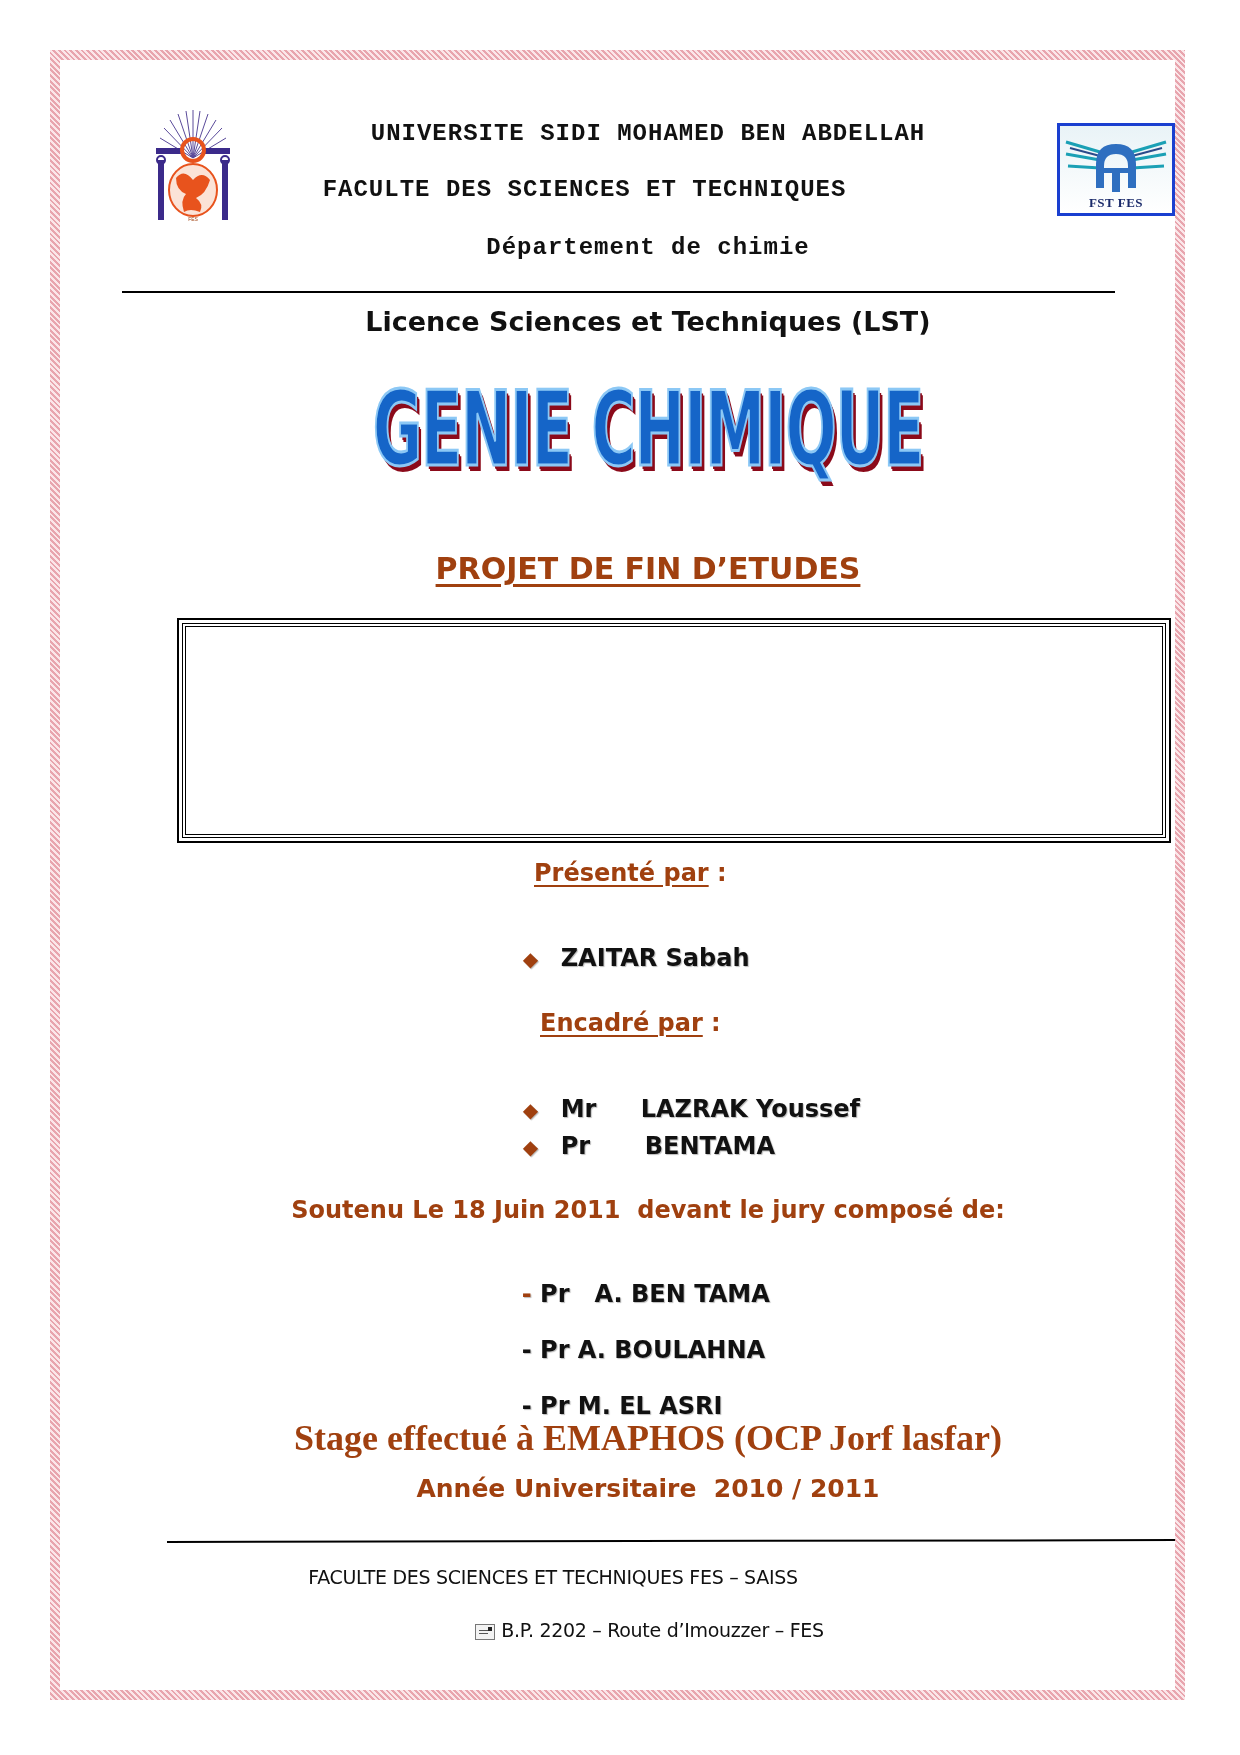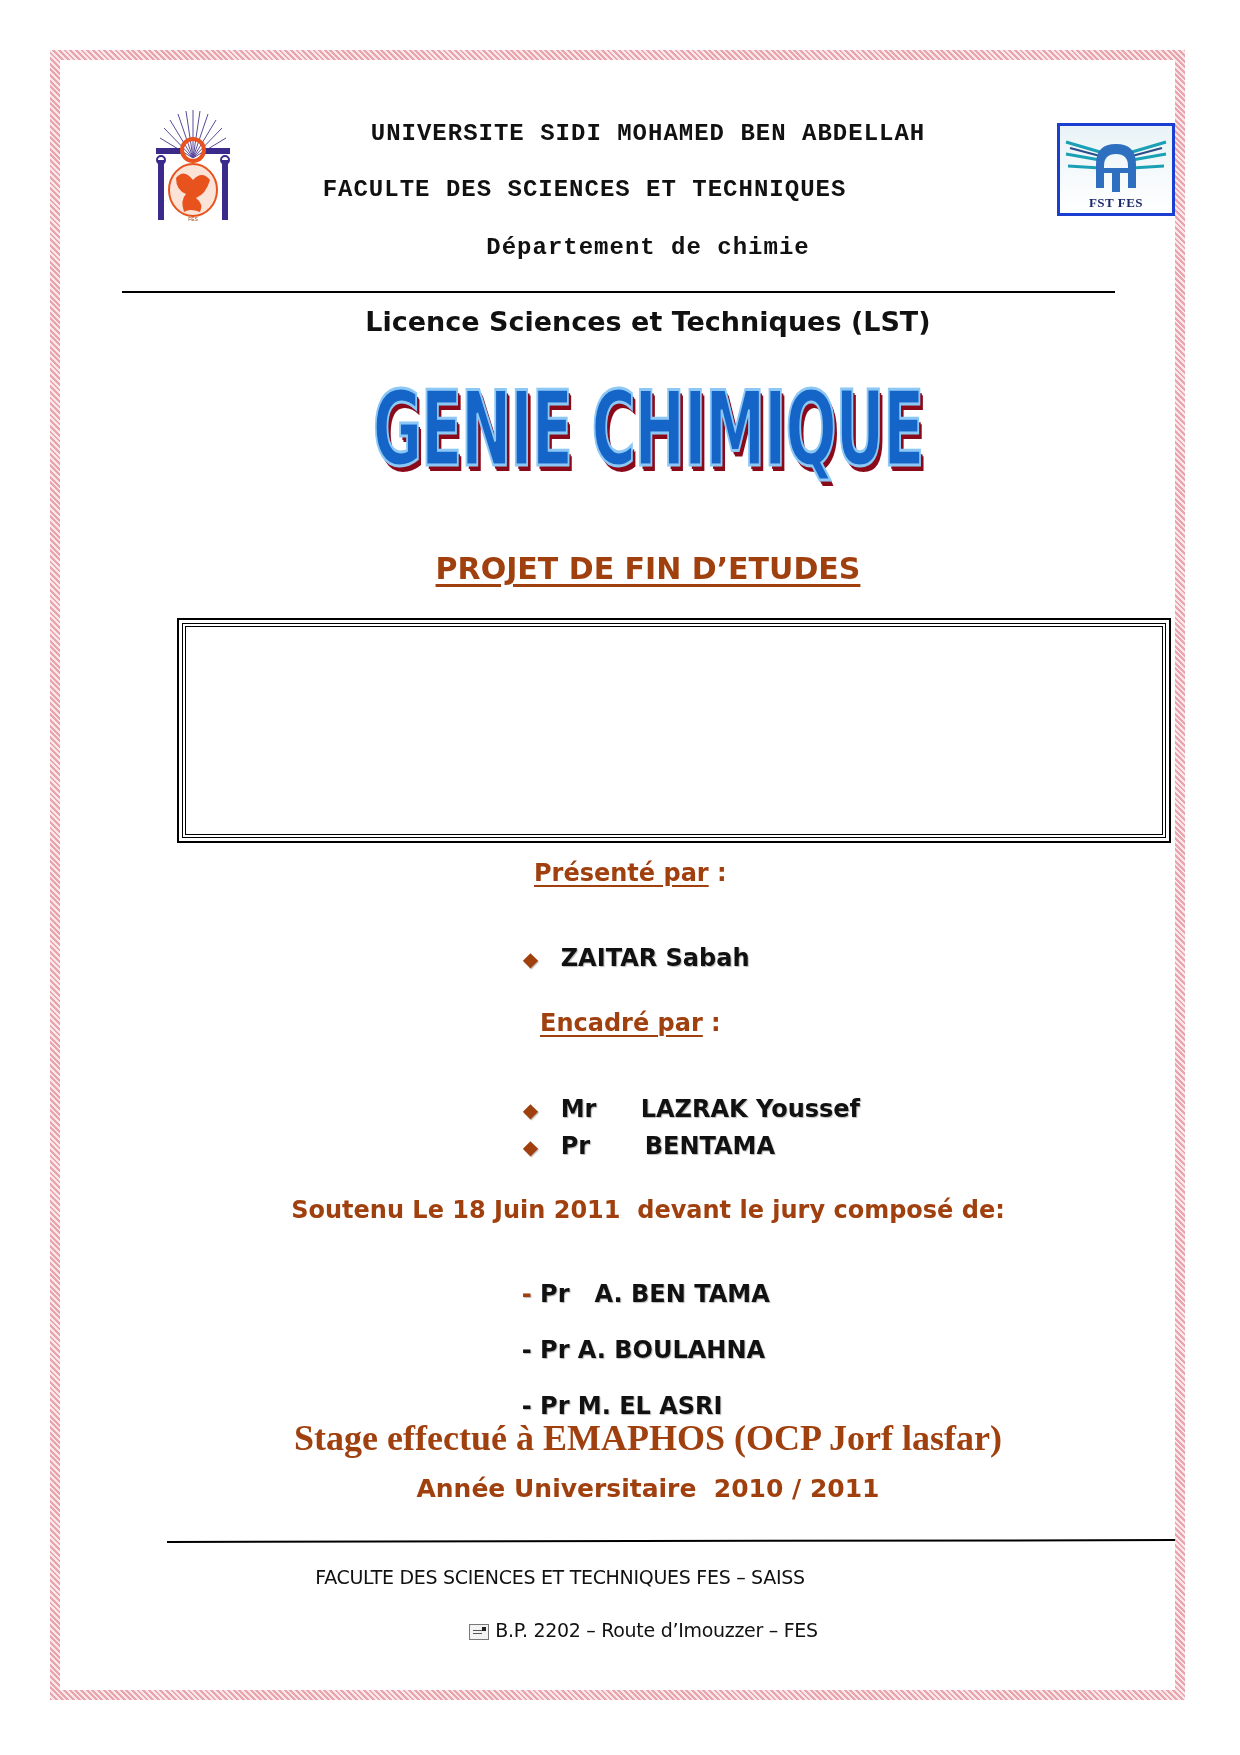--- a/index.html
+++ b/index.html
@@ -132,16 +132,16 @@
 </div>
 <div class="abs jury" style="left:505px; top:1364px;">
   <span>- </span><span>Pr M. EL ASRI</span>
 </div>
 
 <div class="abs center stage rust" style="left:0; width:1240px; top:1417px;">Stage effectué à EMAPHOS (OCP Jorf lasfar)</div>
 <div class="abs center annee rust" style="left:0; width:1240px; top:1474px; white-space:pre;">Année Universitaire  2010 / 2011</div>
 
 <div class="rule" style="left:167px; top:1540px; width:1008px; transform:rotate(-0.1deg);"></div>
 
-<div class="abs center footer" style="left:7px; width:1050px; top:1566px;">FACULTE DES SCIENCES ET TECHNIQUES FES – SAISS</div>
-<div class="abs center footer" style="left:8px; width:1143px; top:1619px;padding-left:36px;">
+<div class="abs center footer" style="left:0; width:1050px; top:1566px;">FACULTE DES SCIENCES ET TECHNIQUES FES – SAISS</div>
+<div class="abs center footer" style="left:14px; width:1143px; top:1619px;padding-left:36px;">
   <span class="mail-icon"></span><span>B.P. 2202 – Route d’Imouzzer – FES</span>
 </div>
 
 </body></html>

